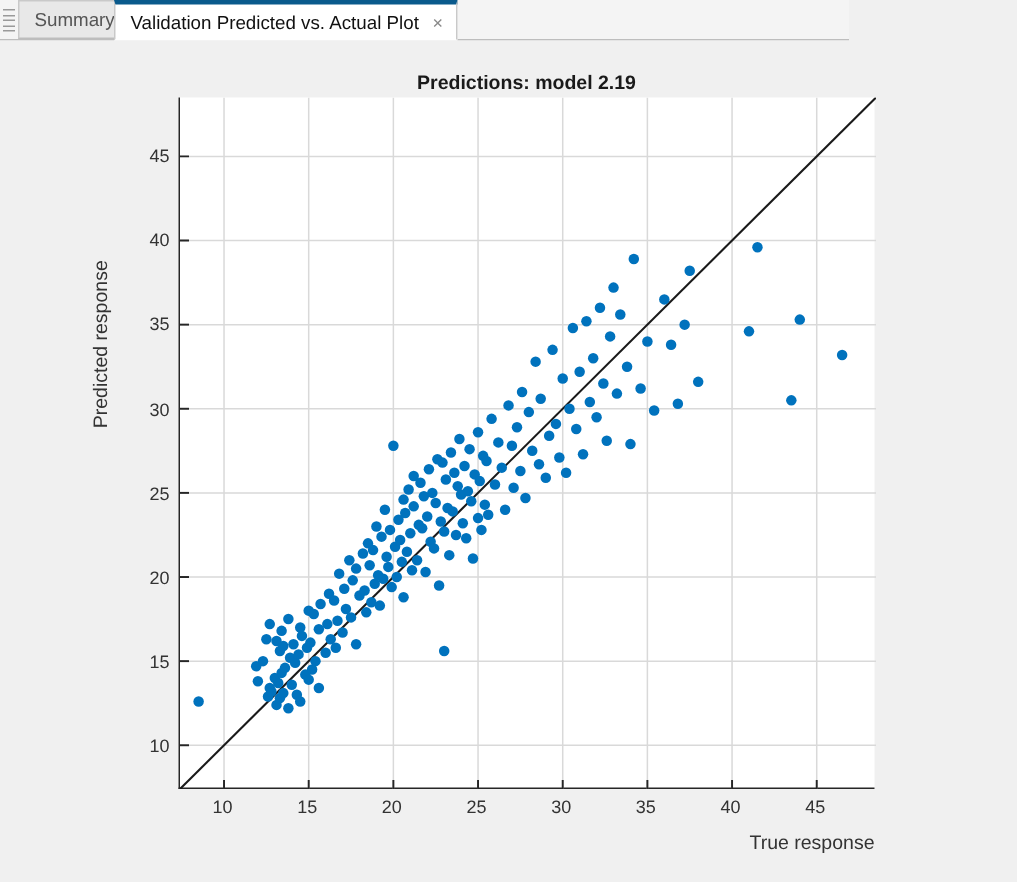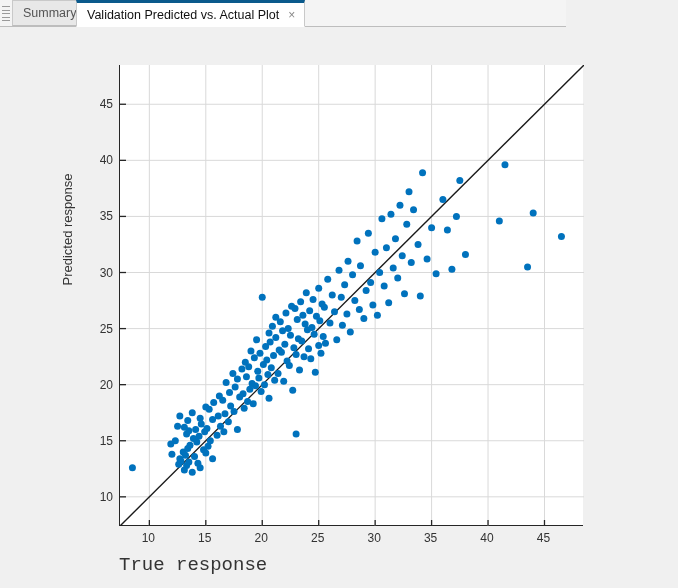--- a/index.html
+++ b/index.html
@@ -84,21 +84,21 @@
   #ytick-layer{position:absolute;left:71px;top:38px;width:42px;height:461px;}
   #xtick-layer{position:absolute;left:119px;top:504px;width:470px;height:18px;}
 
   #ylabel{
     position:absolute;left:-28px;top:195px;width:190px;
     text-align:center;font-size:13px;color:#333;
     transform:rotate(-90deg);
   }
   #xlabel{
     position:absolute;left:119px;top:527px;width:464px;
-    text-align:left;font-size:19px;color:#333;font-family:Liberation Mono, monospace;
+    text-align:right;font-size:13px;color:#333;
   }
 </style>
 </head>
 <body>
 
 <div id="tabstrip">
   <div id="grip">
     <i></i>
       <i></i>
       <i></i>
@@ -112,20 +112,21 @@
   </div>
 
   <div class="tab" id="tab-validation">
     <span class="lbl">Validation Predicted vs. Actual Plot</span>
     <span class="x">×</span>
   </div>
 </div>
 
 <div id="panel">
 
+  <div id="chart-title">Predictions: model 2.19</div>
 
   <div id="ylabel">Predicted response</div>
   <div id="xlabel">True response</div>
 
   <div id="ytick-layer">
       <div class="ytick-lbl" style="top: 431.837px;">10</div>
       <div class="ytick-lbl" style="top: 375.754px;">15</div>
       <div class="ytick-lbl" style="top: 319.672px;">20</div>
       <div class="ytick-lbl" style="top: 263.589px;">25</div>
       <div class="ytick-lbl" style="top: 207.506px;">30</div>

